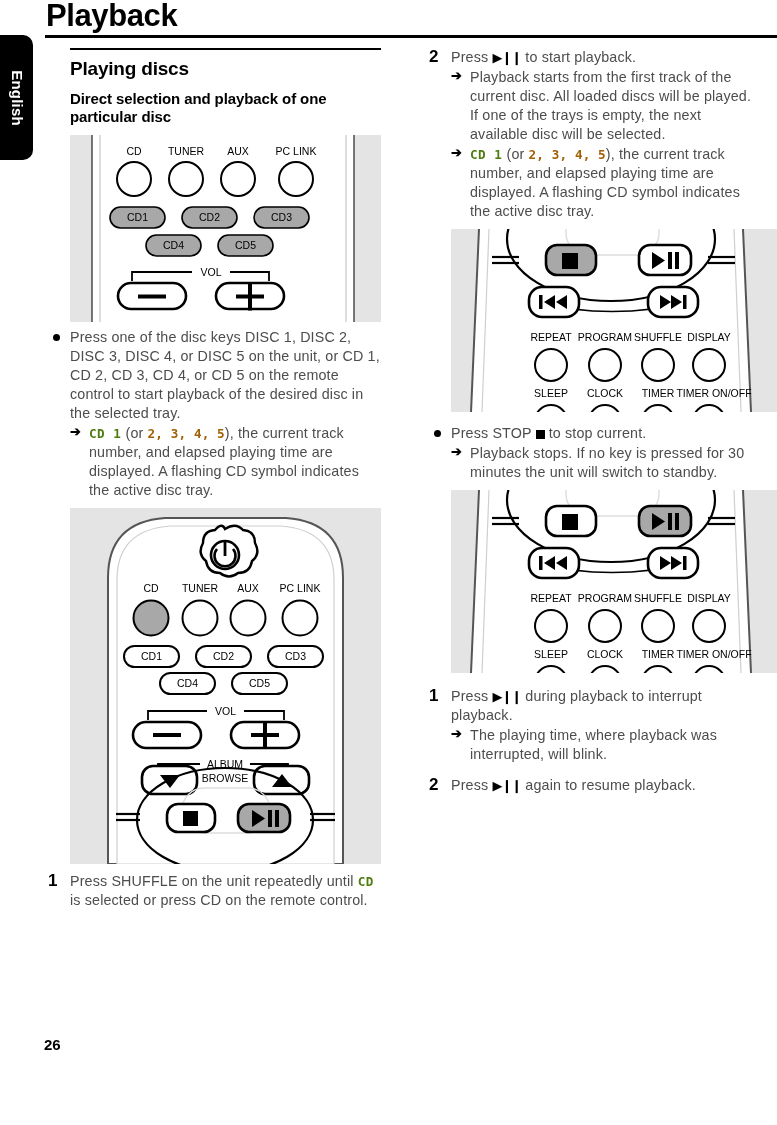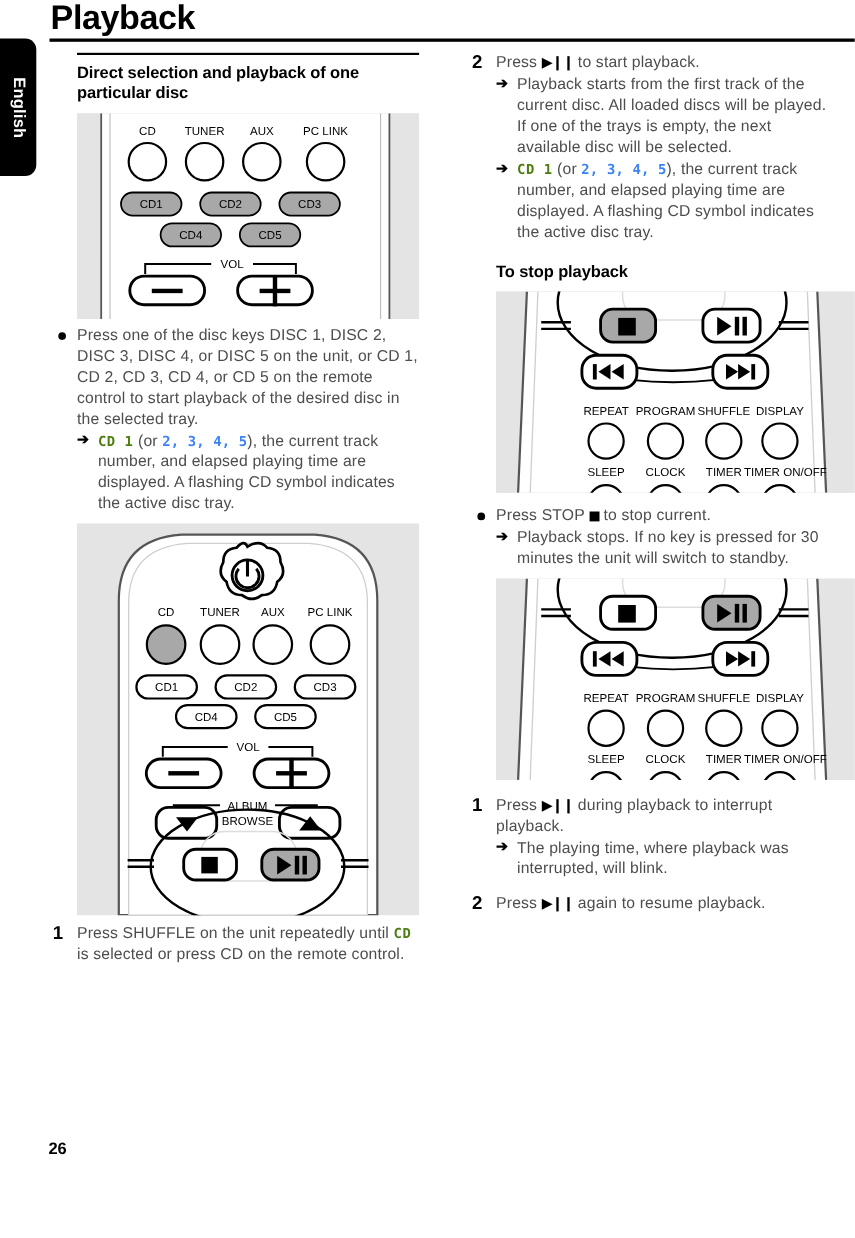--- a/index.html
+++ b/index.html
@@ -68,21 +68,21 @@
   .arrow-block {
     position:relative; padding-left:19px; margin-top:1px;
   }
   .arrow-block .arrow {
     position:absolute; left:0; top:0px; font-size:13px; color:#000; font-weight:bold;
   }
   .mono {
     font-family:"DejaVu Sans Mono", monospace;
     font-weight:bold; color:#4d7c0f; font-size:12.6px; letter-spacing:0.5px;
   }
-  .mono-sm { font-family:"DejaVu Sans Mono", monospace; font-weight:bold; color:#3b82f6; font-size:12.6px; }
+  .mono-sm { font-family:"DejaVu Sans Mono", monospace; font-weight:bold; color:#a16207; font-size:12.6px; }
   .glyph { color:#000; font-size:13px; letter-spacing:-1px; }
   .sq { display:inline-block; width:9px; height:9px; background:#000; vertical-align:-1px; }
 
   
   .figure { position:relative; background:#e4e4e4; margin:8px 0 0 26px; }
   .figure svg { display:block; }
 
   
   #page-number {
     position:absolute; left:44px; top:1036px;
@@ -94,20 +94,21 @@
 
 <div id="page-title">Playback</div>
 <div id="header-rule"></div>
 <div id="lang-tab">
   <span>English</span>
 </div>
 
 <div class="col" id="col-left">
 
   <div class="sub-rule"></div>
+  <h2 class="section">Playing discs</h2>
   <h3 class="sub">Direct selection and playback of one particular disc</h3>
 
   <div class="figure" style="width:311px;height:187px;">
     <svg width="311" height="187" viewBox="0 0 311 187">
       <rect x="0" y="0" width="311" height="187" fill="#e4e4e4"></rect>
 
       <rect x="22" y="0" width="262" height="187" fill="#ffffff"></rect>
       <line x1="22" y1="0" x2="22" y2="187" stroke="#555" stroke-width="1.6"></line>
       <line x1="30" y1="0" x2="30" y2="187" stroke="#bbb" stroke-width="1"></line>
       <line x1="276" y1="0" x2="276" y2="187" stroke="#bbb" stroke-width="1"></line>
@@ -272,21 +273,20 @@
       <div class="body-text">Playback starts from the first track of the current disc. All loaded discs will be played. If one of the trays is empty, the next available disc will be selected.</div>
     </div>
     <div class="arrow-block">
       <span class="arrow">➔</span>
       <div class="body-text">
         <span class="mono">CD 1</span><span> (or </span><span class="mono-sm">2, 3, 4, 5</span><span>), the current track number, and elapsed playing time are displayed. A flashing CD symbol indicates the active disc tray.</span>
       </div>
     </div>
   </div>
 
-  <h3 class="sub" style="margin-top:18px;">To stop playback</h3>
 
   <div class="figure" style="width:326px;height:183px;">
     <svg width="326" height="183" viewBox="0 0 326 183">
       <rect x="0" y="0" width="326" height="183" fill="#e4e4e4"></rect>
       <path d="M28 0 L20 183 L300 183 L292 0 Z" fill="#ffffff" stroke="none"></path>
       <line x1="28" y1="0" x2="20" y2="183" stroke="#555" stroke-width="2"></line>
       <line x1="38" y1="0" x2="31" y2="183" stroke="#cfcfcf" stroke-width="1.2"></line>
       <line x1="283" y1="0" x2="290" y2="183" stroke="#cfcfcf" stroke-width="1.2"></line>
       <line x1="292" y1="0" x2="300" y2="183" stroke="#555" stroke-width="2"></line>
 

